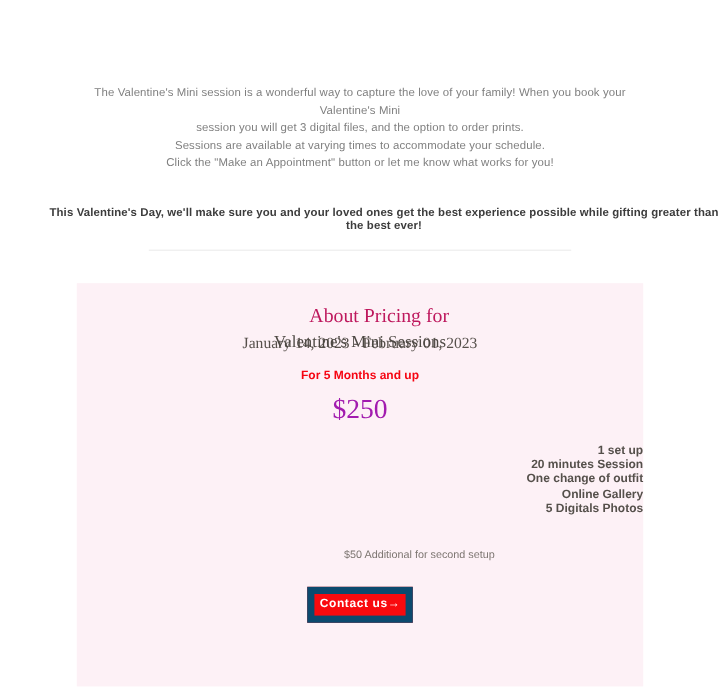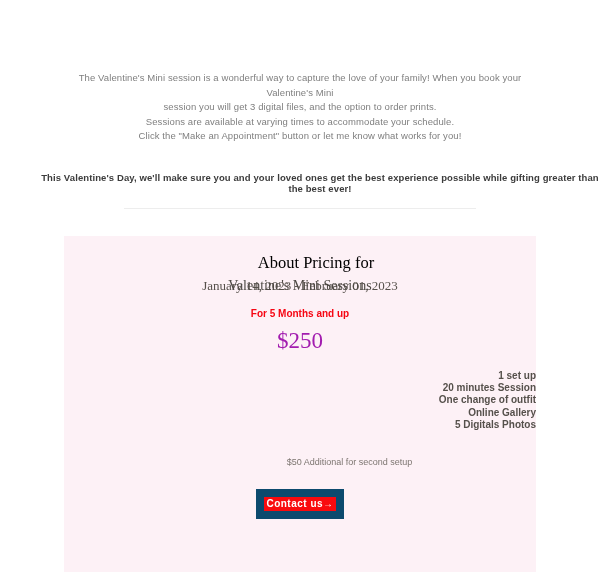--- a/index.html
+++ b/index.html
@@ -44,21 +44,21 @@
     margin: 27px auto 0;
     background: #fdf1f6;
     text-align: center;
     padding-top: 17px;
   }
 
   .pricing-title {
     font-family: "Liberation Serif", serif;
     font-size: 16.5px;
     font-weight: normal;
-    color: #000000;
+    color: #be185d;
     margin-left: 32px;
   }
 
   .overlap {
     position: relative;
     height: 19px;
     margin-top: 3px;
   }
   .session-title {
     position: absolute;
@@ -108,21 +108,21 @@
     font-weight: normal;
     color: #7d7671;
   }
 
   .contact-button {
     display: block;
     margin: 22px auto 0;
     width: 88px;
     height: 30px;
     background: #f90a0e;
-    border: 8px solid #0c4a6e;
+    border: 6px solid #0c4a6e;
     color: #ffffff;
     font-family: "Liberation Sans", sans-serif;
     font-size: 10px;
     font-weight: bold;
     letter-spacing: 0.5px;
     cursor: pointer;
   }
   .contact-button .arrow { font-weight: bold; }
 </style>
 </head>

